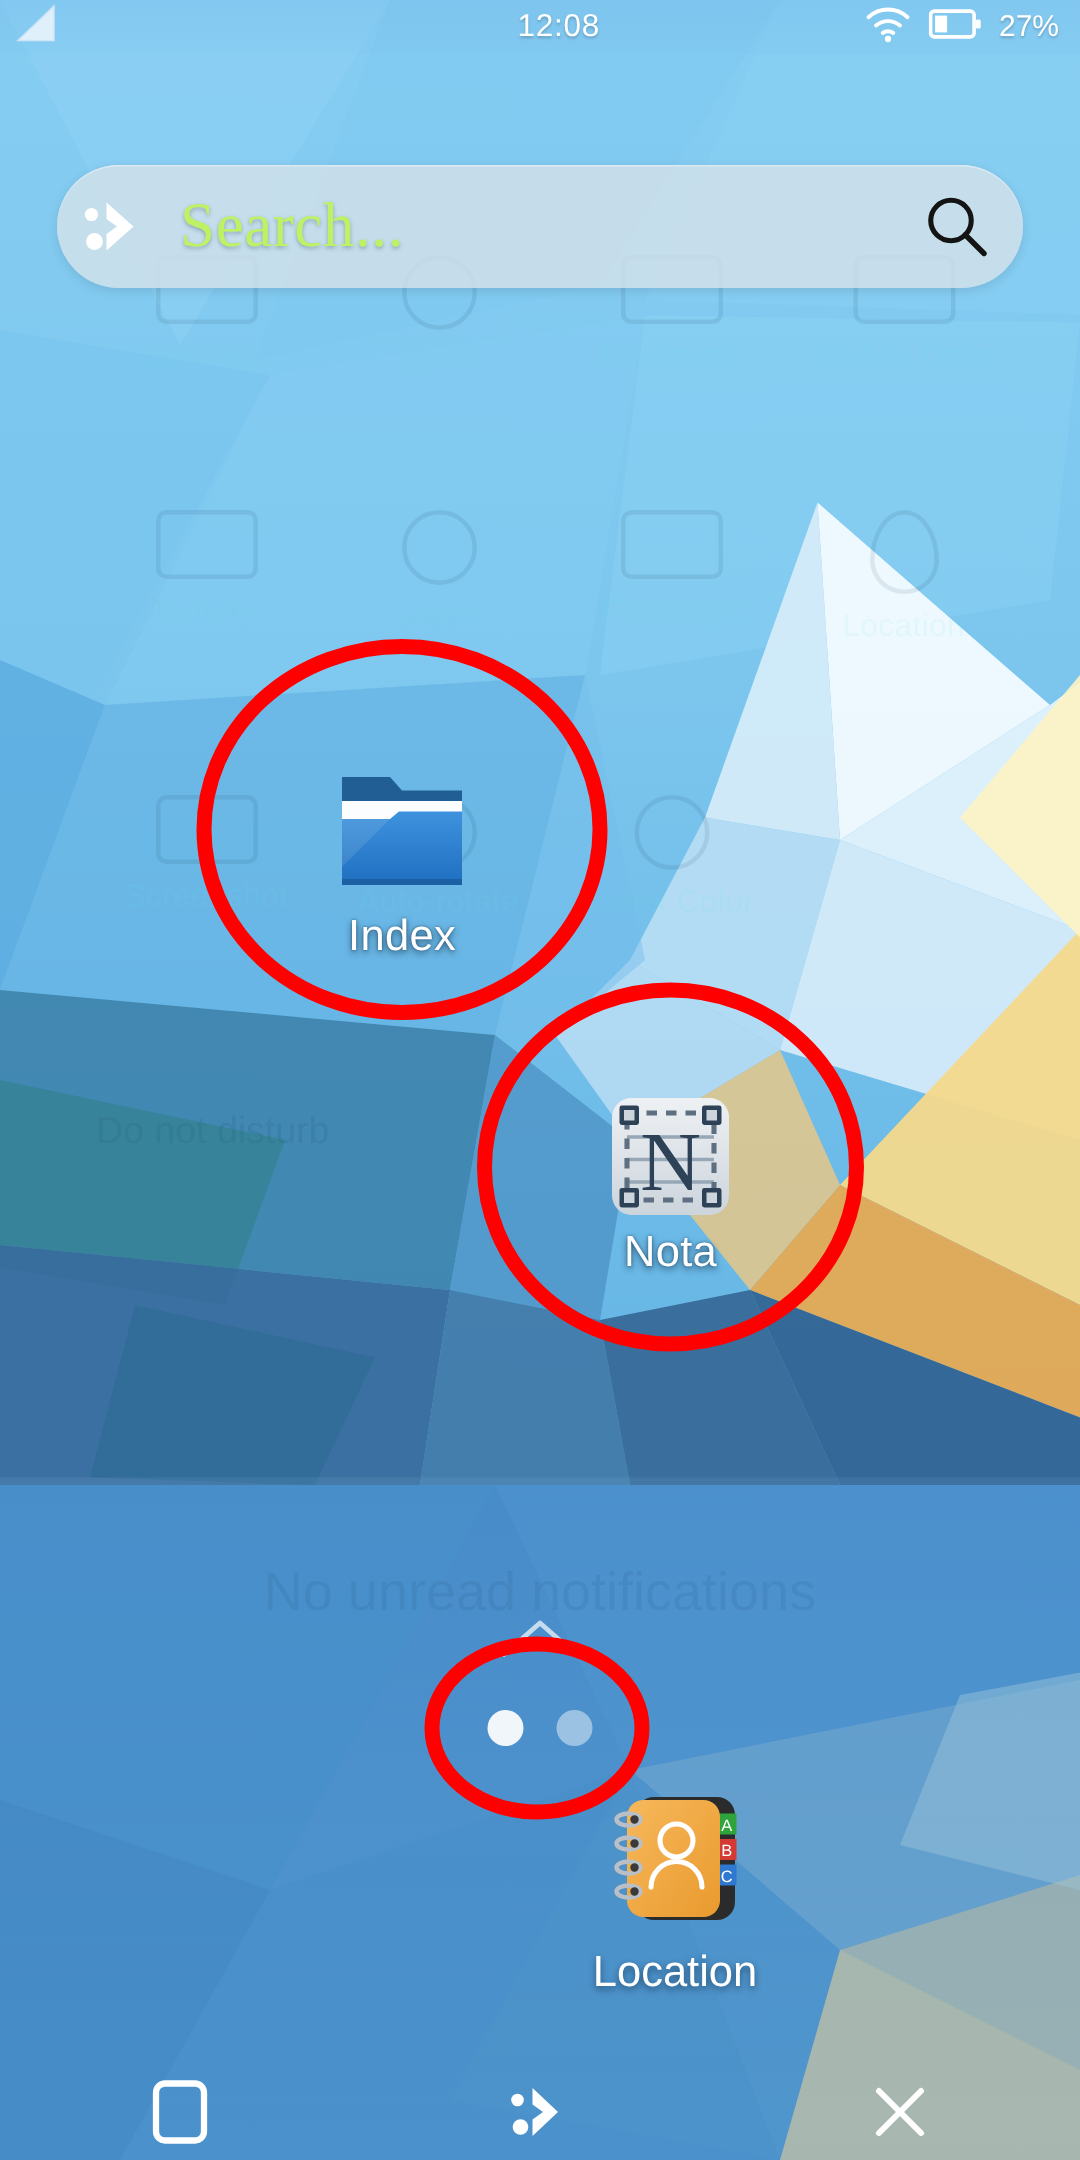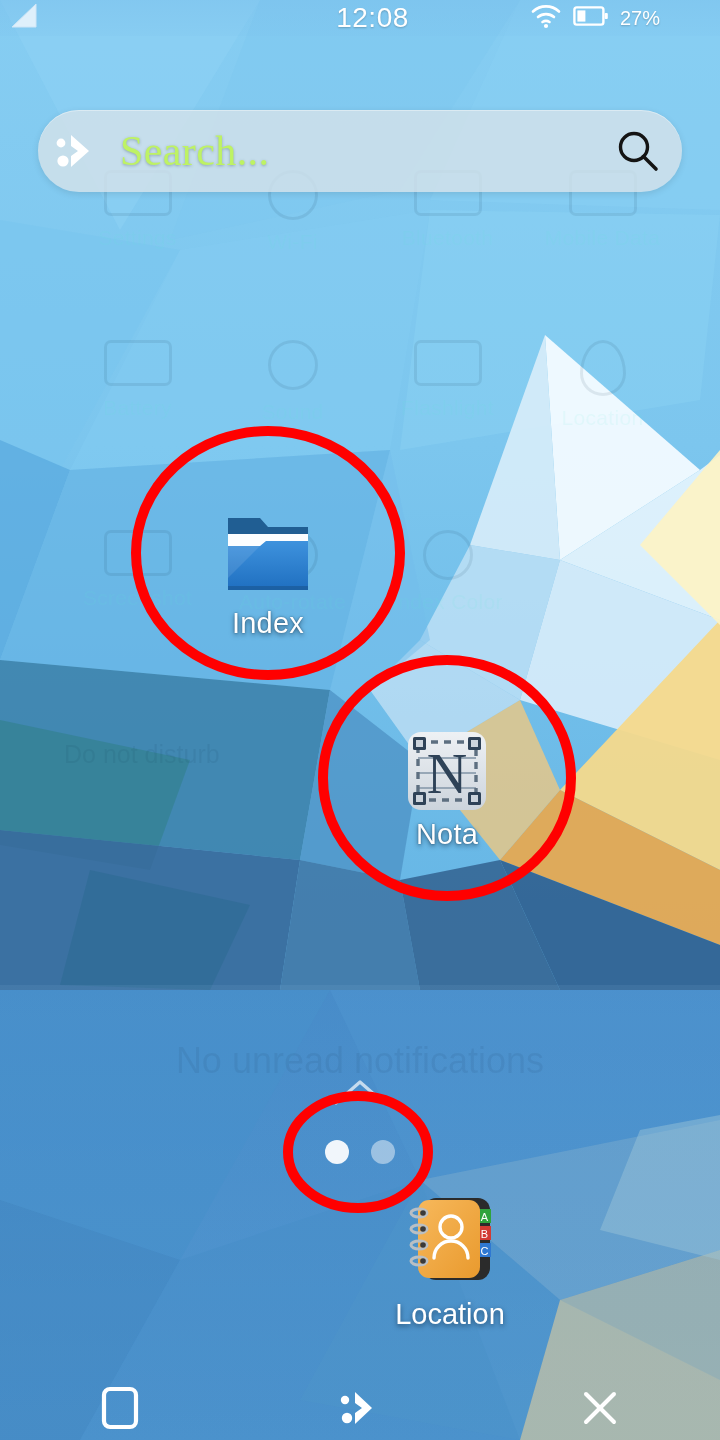--- a/index.html
+++ b/index.html
@@ -40,23 +40,23 @@
   }
 
   
   #statusbar {
     position:absolute; left:0; top:0; width:720px; height:36px;
     display:flex; align-items:center; z-index:14;
     background:linear-gradient(180deg, rgba(120,190,235,.42), rgba(120,190,235,.14));
   }
   #sb-left { width:170px; display:flex; align-items:center; padding-left:10px; }
   #sb-center { flex:1; text-align:center; }
-  #sb-right { width:190px; display:flex; align-items:center; justify-content:flex-start;
+  #sb-right { width:190px; display:flex; align-items:center; justify-content:flex-end;
               padding-right:14px; gap:11px; }
-  #clock { color:#fff; font-size:28px; letter-spacing:.5px;
+  #clock { color:#fff; font-size:21px; letter-spacing:.5px;
            text-shadow:0 1px 2px rgba(0,0,0,.22);margin-left:45px; }
   #battery-pct { color:#fff; font-size:20px; text-shadow:0 1px 2px rgba(0,0,0,.22); }
 
   
   #searchbar {
     position:absolute; left:38px; top:110px; width:644px; height:82px;
     background:rgba(214,226,234,.80);
     border-radius:41px; display:flex; align-items:center; z-index:12;
     box-shadow:0 2px 7px rgba(0,0,0,.10), inset 0 1px 0 rgba(255,255,255,.38);
   }

